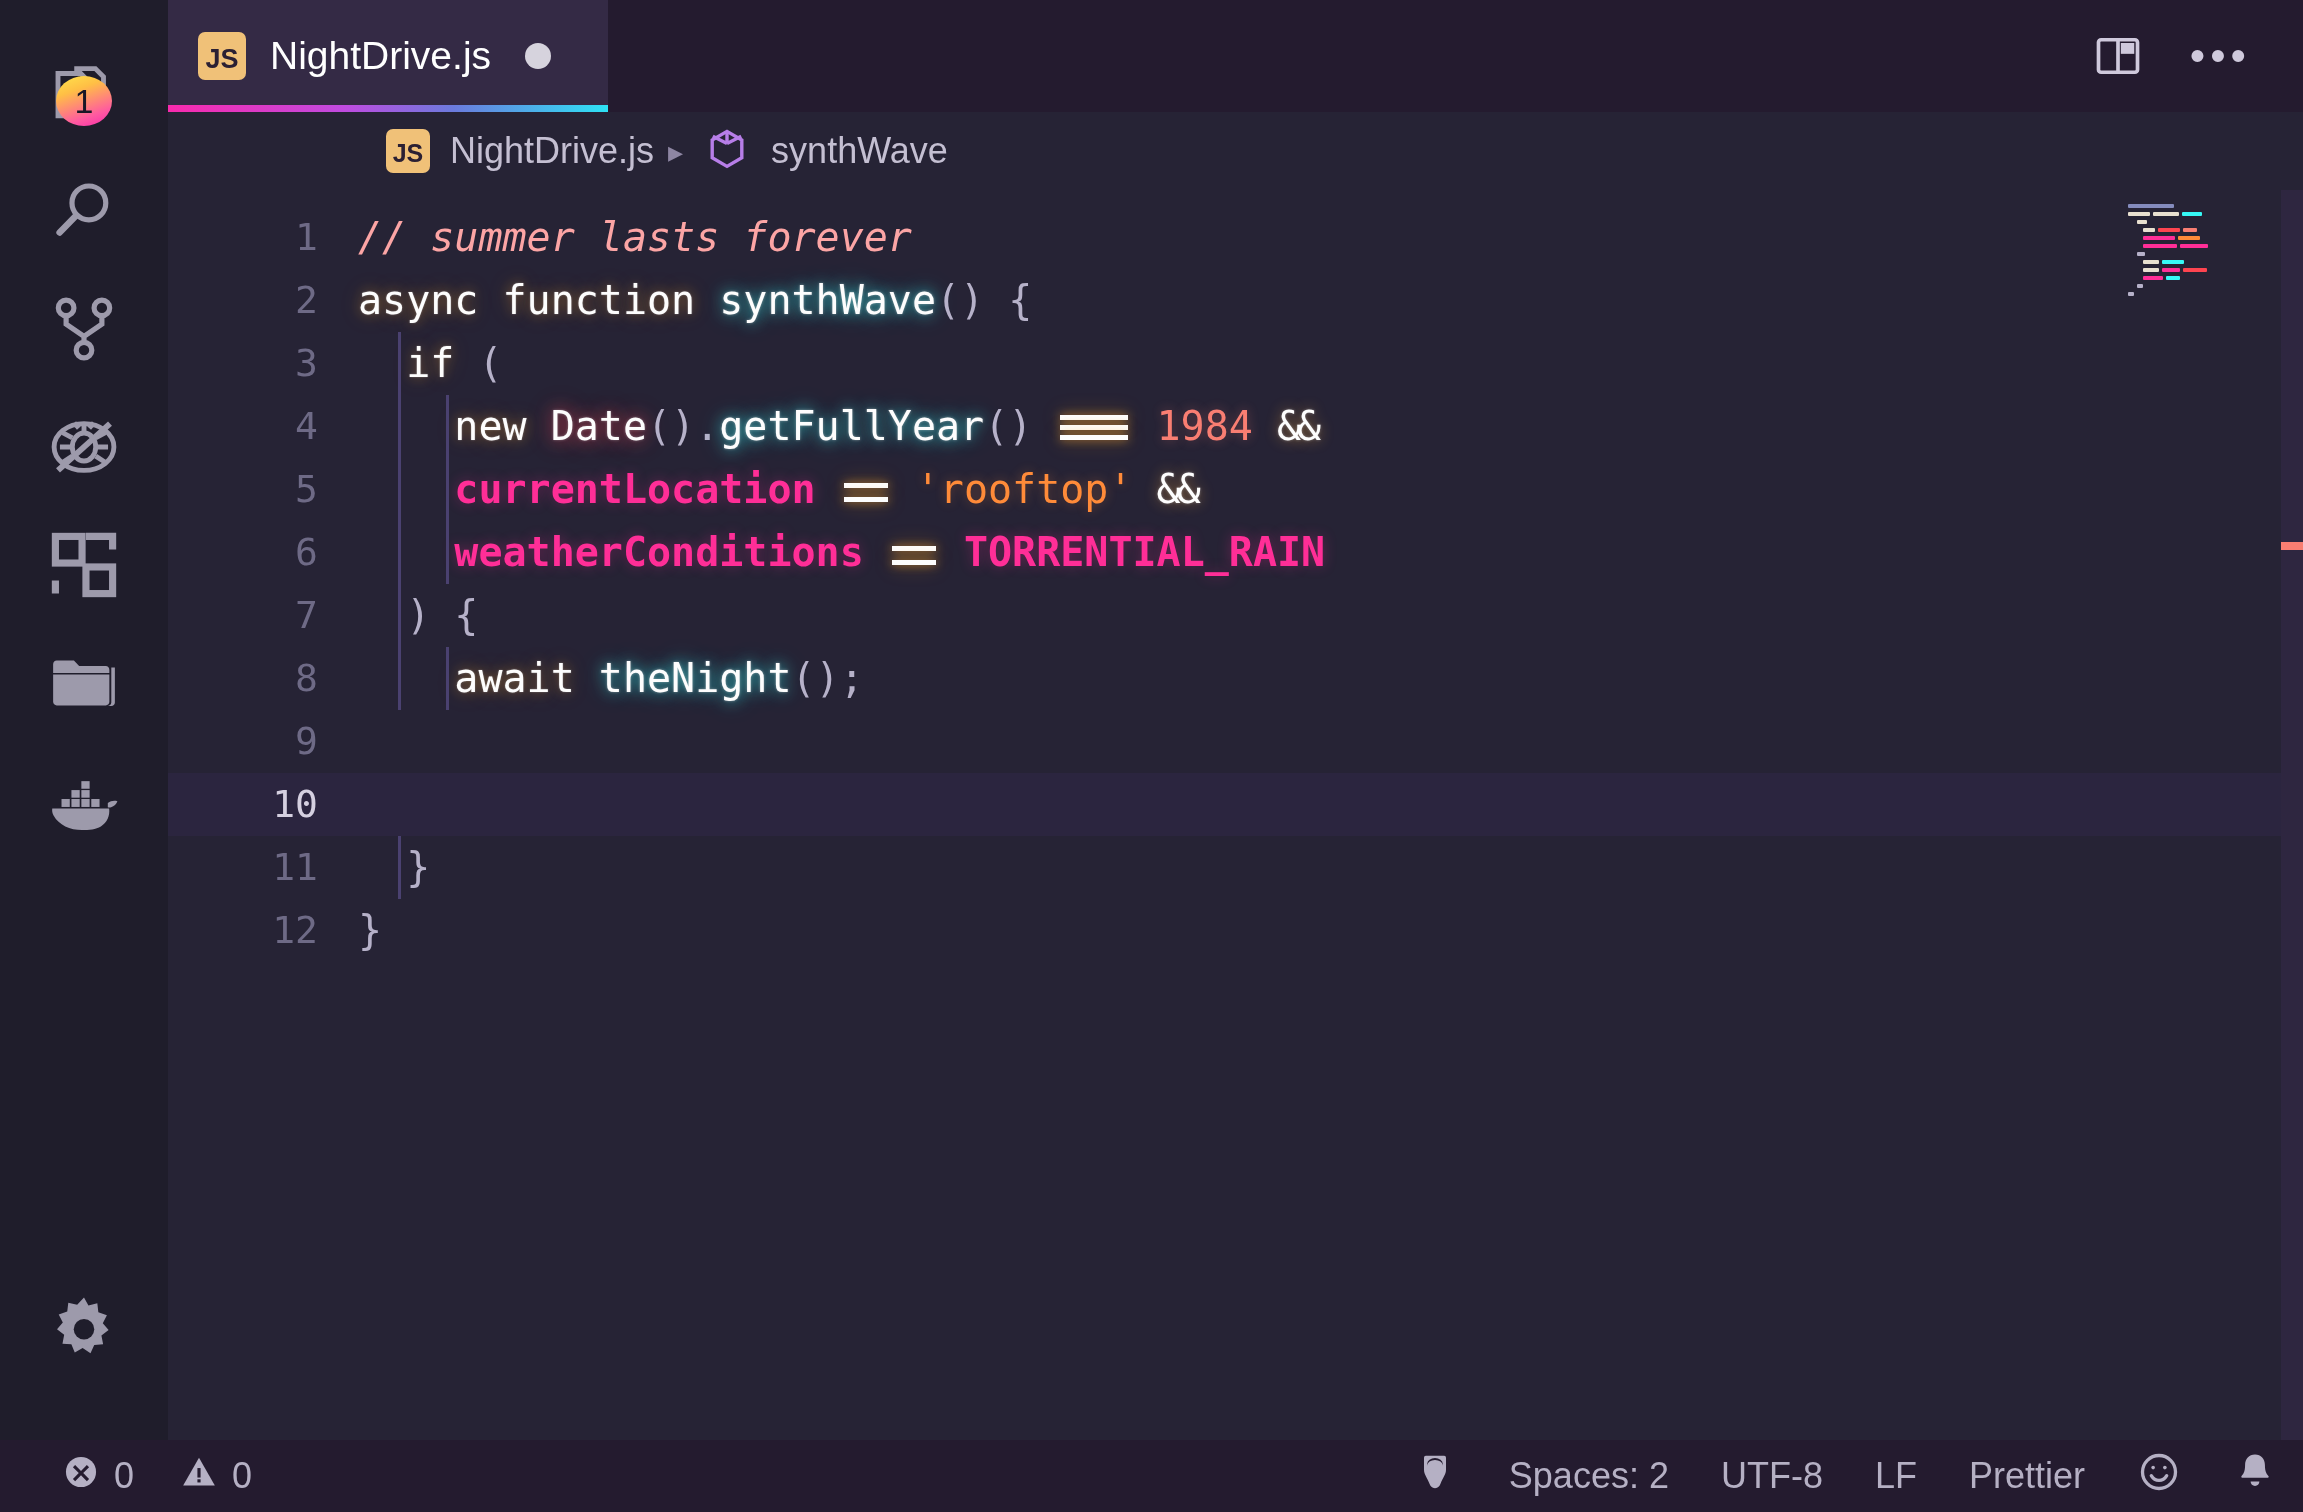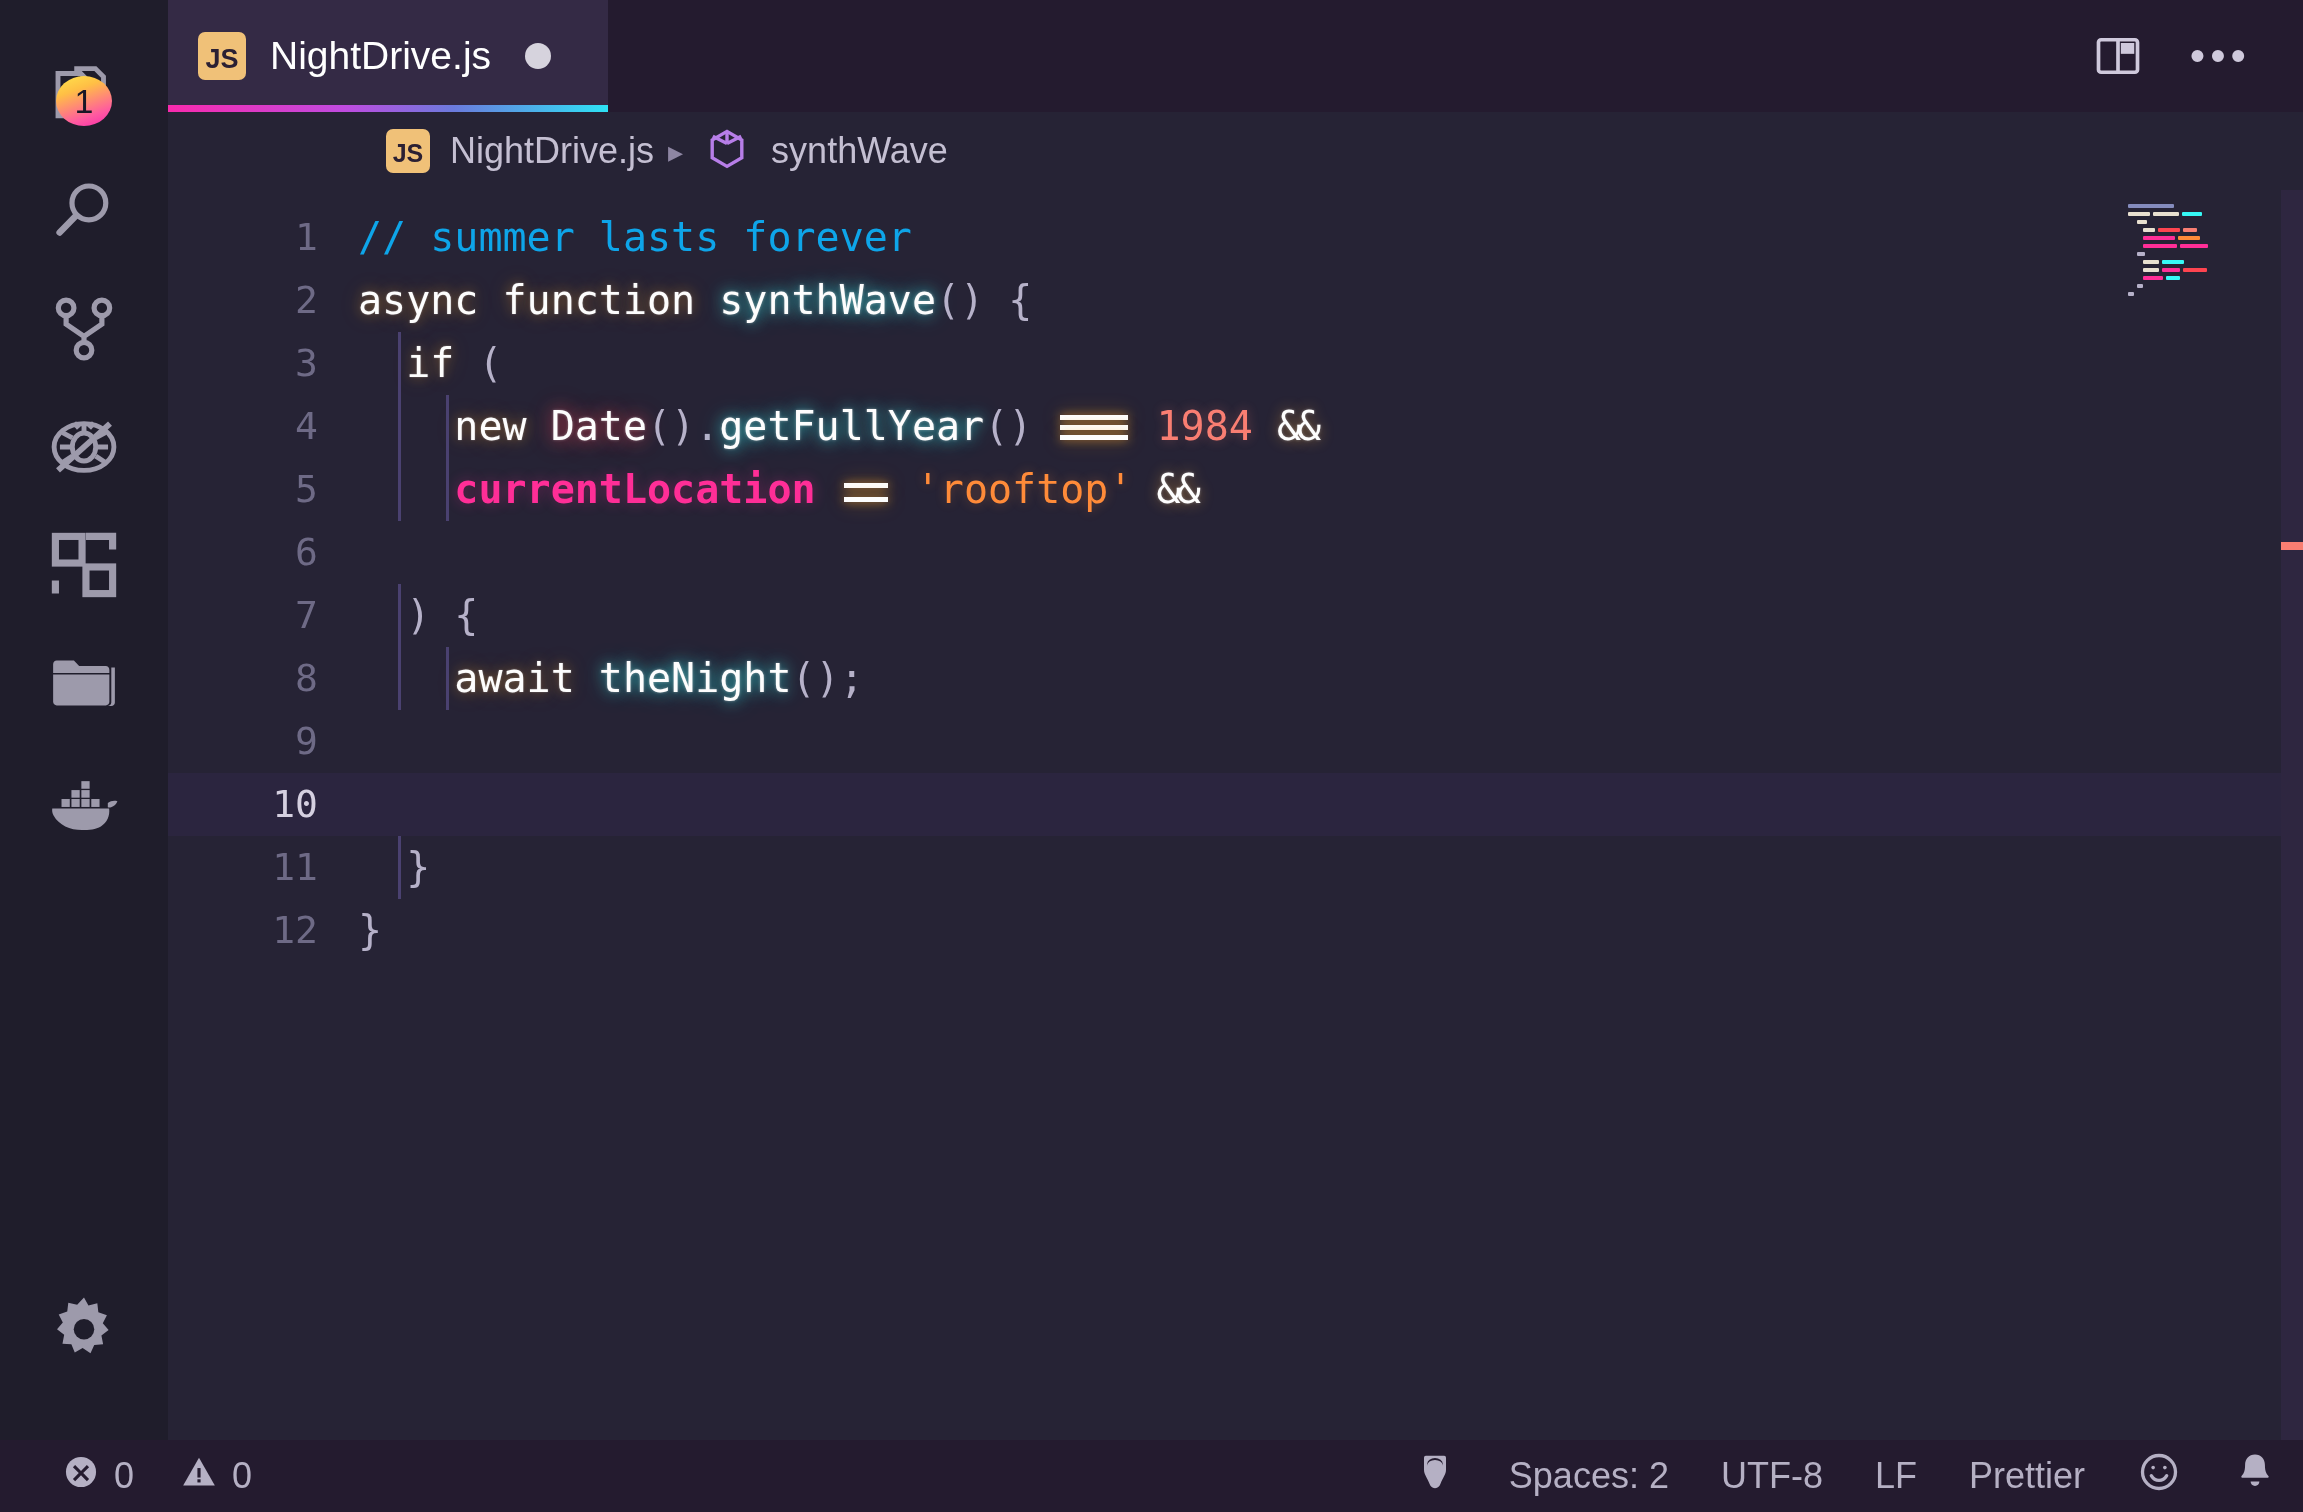--- a/index.html
+++ b/index.html
@@ -159,21 +159,21 @@
   }
   .code { white-space: pre; position: relative; }
   .indent-guide {
     position: absolute;
     top: 0; bottom: 0;
     width: 3px;
     background: #4a4170;
   }
 
   
-  .c-comment { color: #0ea5e9; }
+  .c-comment { color: #fca5a5; font-style: italic; }
   .c-kw      { color: #fdfdfd; text-shadow: 0 0 2px #fff5, 0 0 12px #ffb03855, 0 0 22px #ff9d0044; }
   .c-fn      { color: #fdfdfd; text-shadow: 0 0 3px #ffffff66, 0 0 14px #36f9f6aa, 0 0 28px #36f9f655; }
   .c-pink    { color: #ff2e97; text-shadow: 0 0 14px #ff2e9755; font-weight: bold; }
   .c-str     { color: #ff8b39; text-shadow: 0 0 12px #ff8b3955; }
   .c-num     { color: #f97e72; text-shadow: 0 0 12px #f97e7255; }
   .c-punct   { color: #b6b1c9; }
   .c-class   { color: #fdfdfd; text-shadow: 0 0 3px #ffffff55, 0 0 16px #fe445099, 0 0 30px #fe445055; }
   .c-op      { color: #fdfdfd; text-shadow: 0 0 3px #ffffff55, 0 0 14px #ffb03866; }
   .c-amp     { color: #fdfdfd; text-shadow: 0 0 3px #ffffff55, 0 0 14px #ffb03877; letter-spacing:-4px; }
 
@@ -395,20 +395,21 @@
             <span class="code"><span class="indent-guide" style="left:40px"></span><span class="indent-guide" style="left:88px"></span>    <span class="c-kw">new</span> <span class="c-class">Date</span><span class="c-punct">()</span><span class="c-punct">.</span><span class="c-fn">getFullYear</span><span class="c-punct">()</span> <span class="lig lig-eqeqeq"><i></i></span> <span class="c-num">1984</span> <span class="c-amp">&amp;&amp;</span></span>
           </div>
 
           <div class="line">
             <span class="gutter">5</span>
             <span class="code"><span class="indent-guide" style="left:40px"></span><span class="indent-guide" style="left:88px"></span>    <span class="c-pink">currentLocation</span> <span class="lig lig-eqeq"></span> <span class="c-str">'rooftop'</span> <span class="c-amp">&amp;&amp;</span></span>
           </div>
 
           <div class="line">
             <span class="gutter">6</span>
+            <span class="code"><span class="indent-guide" style="left:40px"></span><span class="indent-guide" style="left:88px"></span>    <span class="c-pink">weatherConditions</span> <span class="lig lig-eqeq"></span> <span class="c-pink">TORRENTIAL_RAIN</span></span>
           </div>
 
           <div class="line">
             <span class="gutter">7</span>
             <span class="code"><span class="indent-guide" style="left:40px"></span>  <span class="c-punct">)</span> <span class="c-punct">{</span></span>
           </div>
 
           <div class="line">
             <span class="gutter">8</span>
             <span class="code"><span class="indent-guide" style="left:40px"></span><span class="indent-guide" style="left:88px"></span>    <span class="c-kw">await</span> <span class="c-fn">theNight</span><span class="c-punct">()</span><span class="c-punct">;</span></span>

